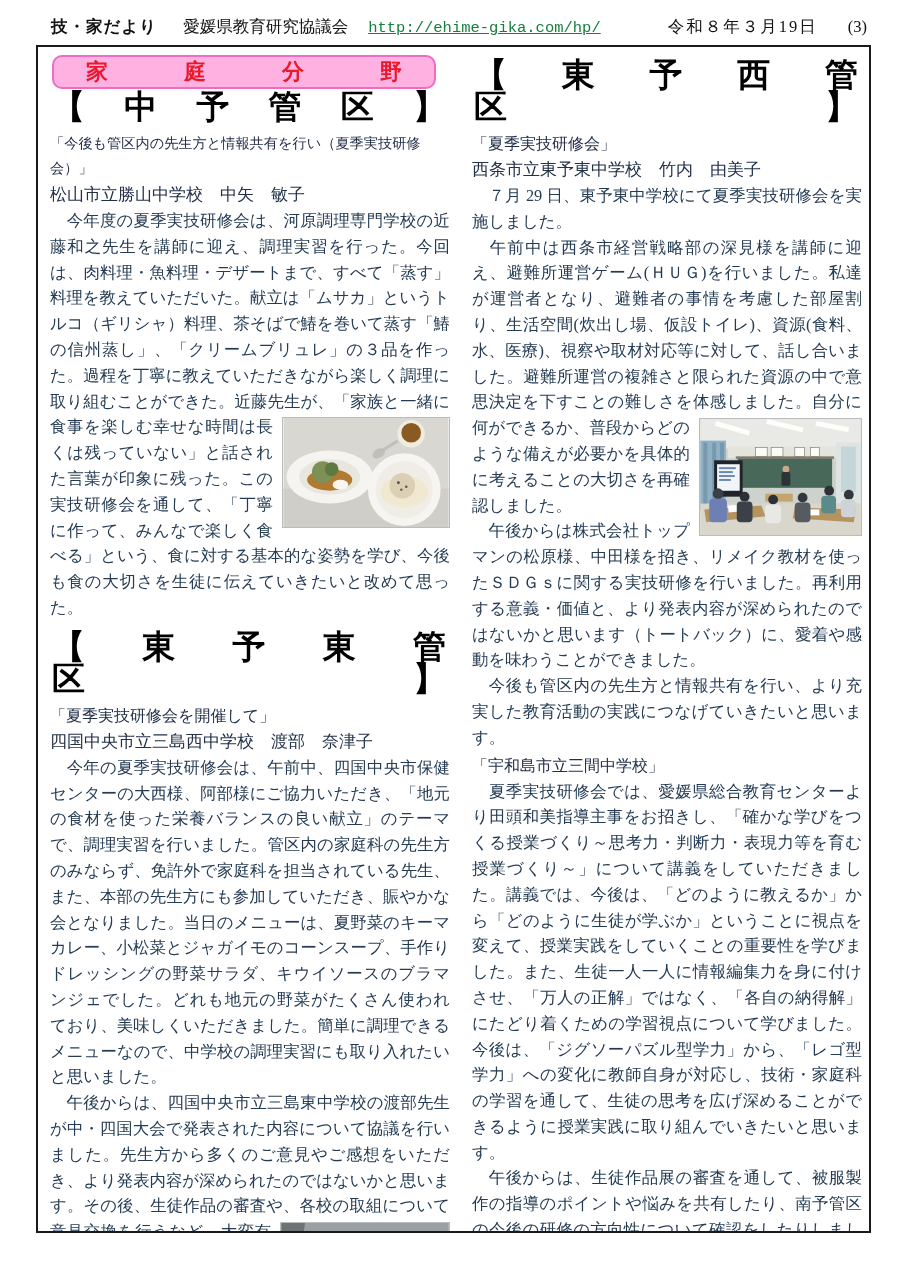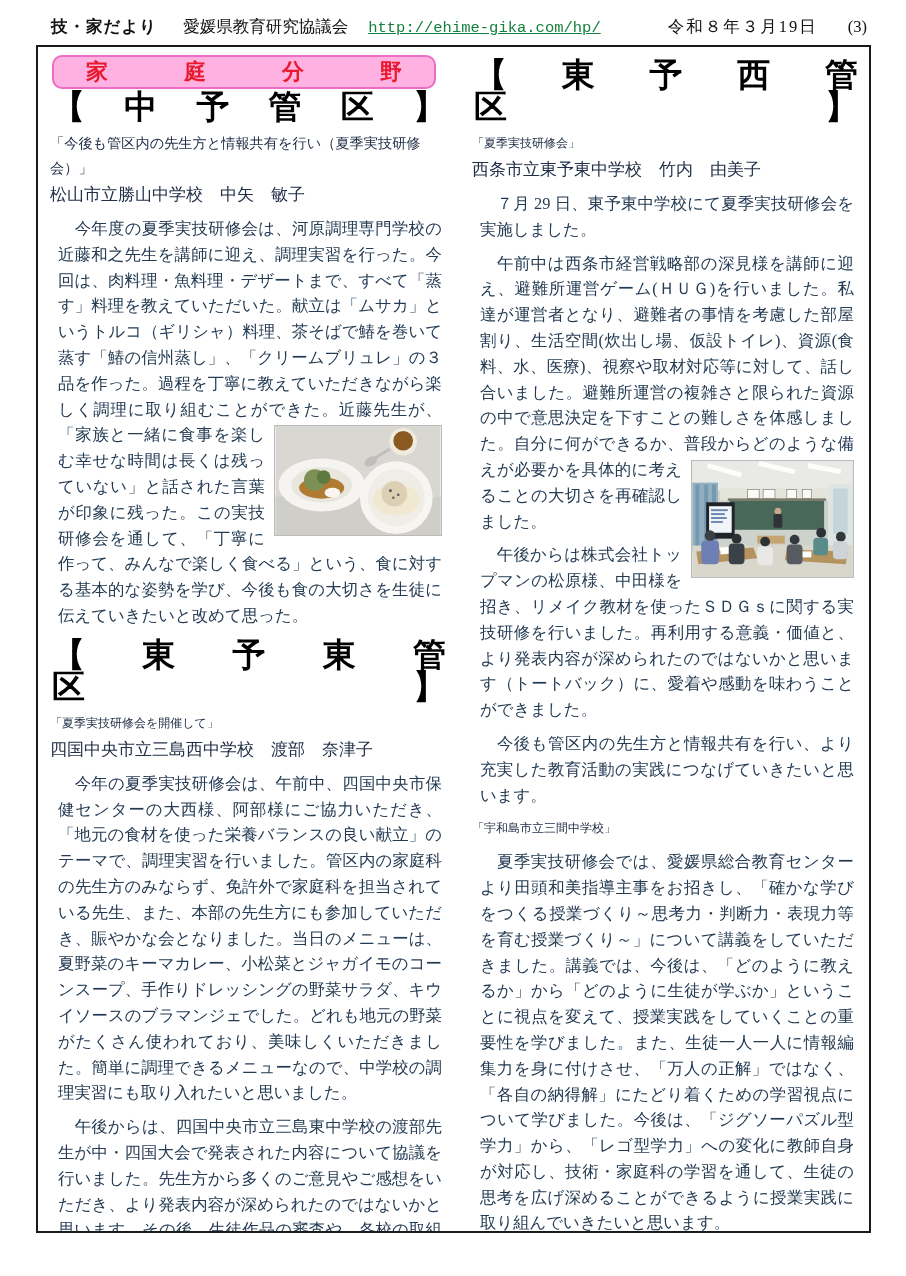--- a/index.html
+++ b/index.html
@@ -21,24 +21,24 @@
   .col-left{left:12px;width:400px;}
   .col-right{left:434px;width:390px;}
   
   .banner{margin:8px 14px 2px 2px;height:30px;border:2.5px solid #ef6cc4;border-radius:10px;
           background:#ffb1e1;color:#e8192c;font-weight:bold;font-size:22px;line-height:29px;
           padding:0 32px;text-align:justify;text-align-last:justify;}
   
   .sec-heading{margin:10px 4px 8px 2px;font-size:33px;font-weight:bold;color:#000;
                line-height:32px;text-align:justify;text-align-last:justify;clear:both;}
   .sec-heading.first{margin-top:2px;}
-  .subtitle{font-size:12px;line-height:25px;margin:2px 0 1px;color:#223048;}
+  .subtitle{font-size:16px;line-height:25px;margin:2px 0 1px;color:#223048;}
   .subtitle.small{font-size:14.2px;}
   .byline{font-size:17px;line-height:26px;text-align:left;padding-right:4px;color:#223048;}
-  p.body{margin:8px;font-size:16.4px;line-height:25.8px;text-align:justify;
+  p.body{margin:0;font-size:16.4px;line-height:25.8px;text-align:justify;
          text-justify:inter-ideograph;color:#243b53;}
   
   .photo{float:right;margin:3px 0 4px 9px;display:block;border:1px solid #bbb;box-sizing:border-box;}
   .photo svg{display:block;}
   .photo-steamed{width:168px;height:111px;}
   .photo-classroom{width:163px;height:118px;}
   .photo-curry{width:170px;height:125px;}
 </style>
 </head>
 <body>

